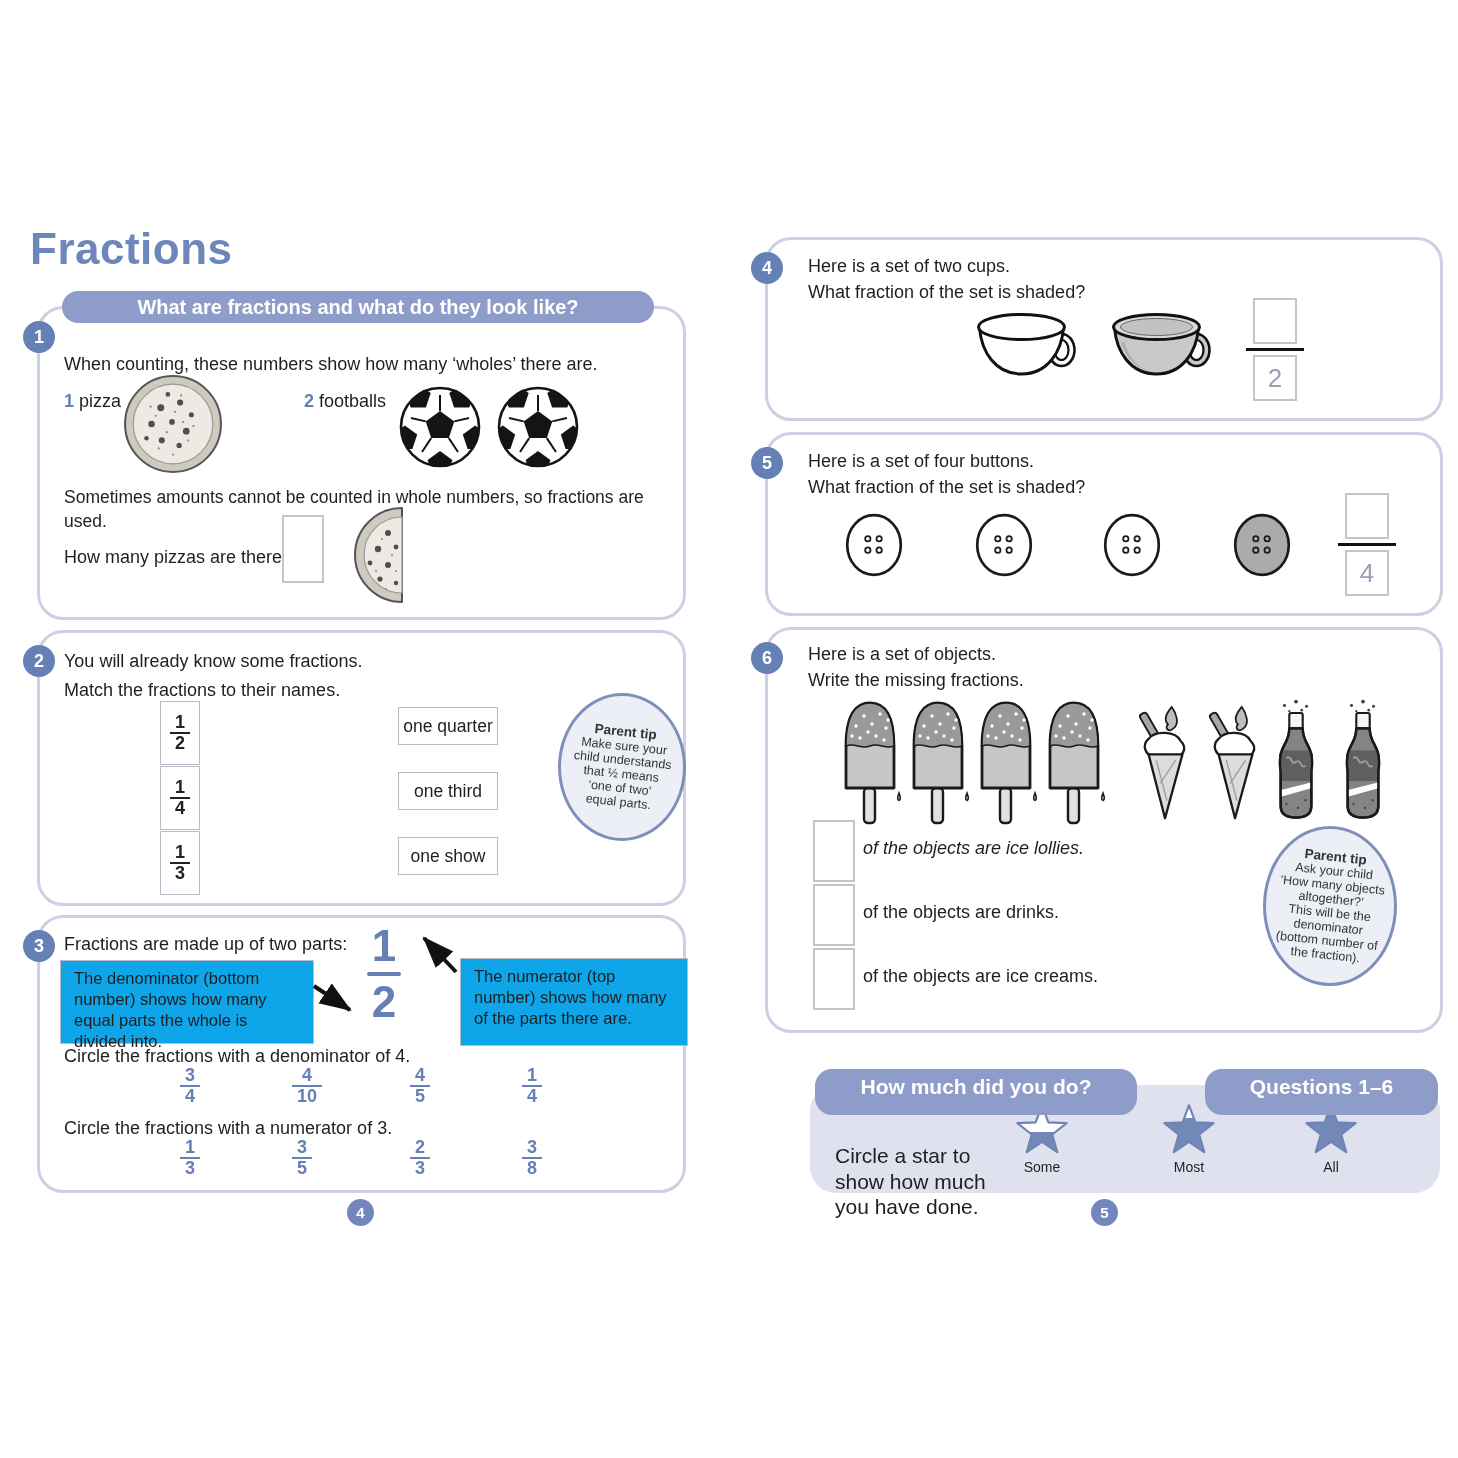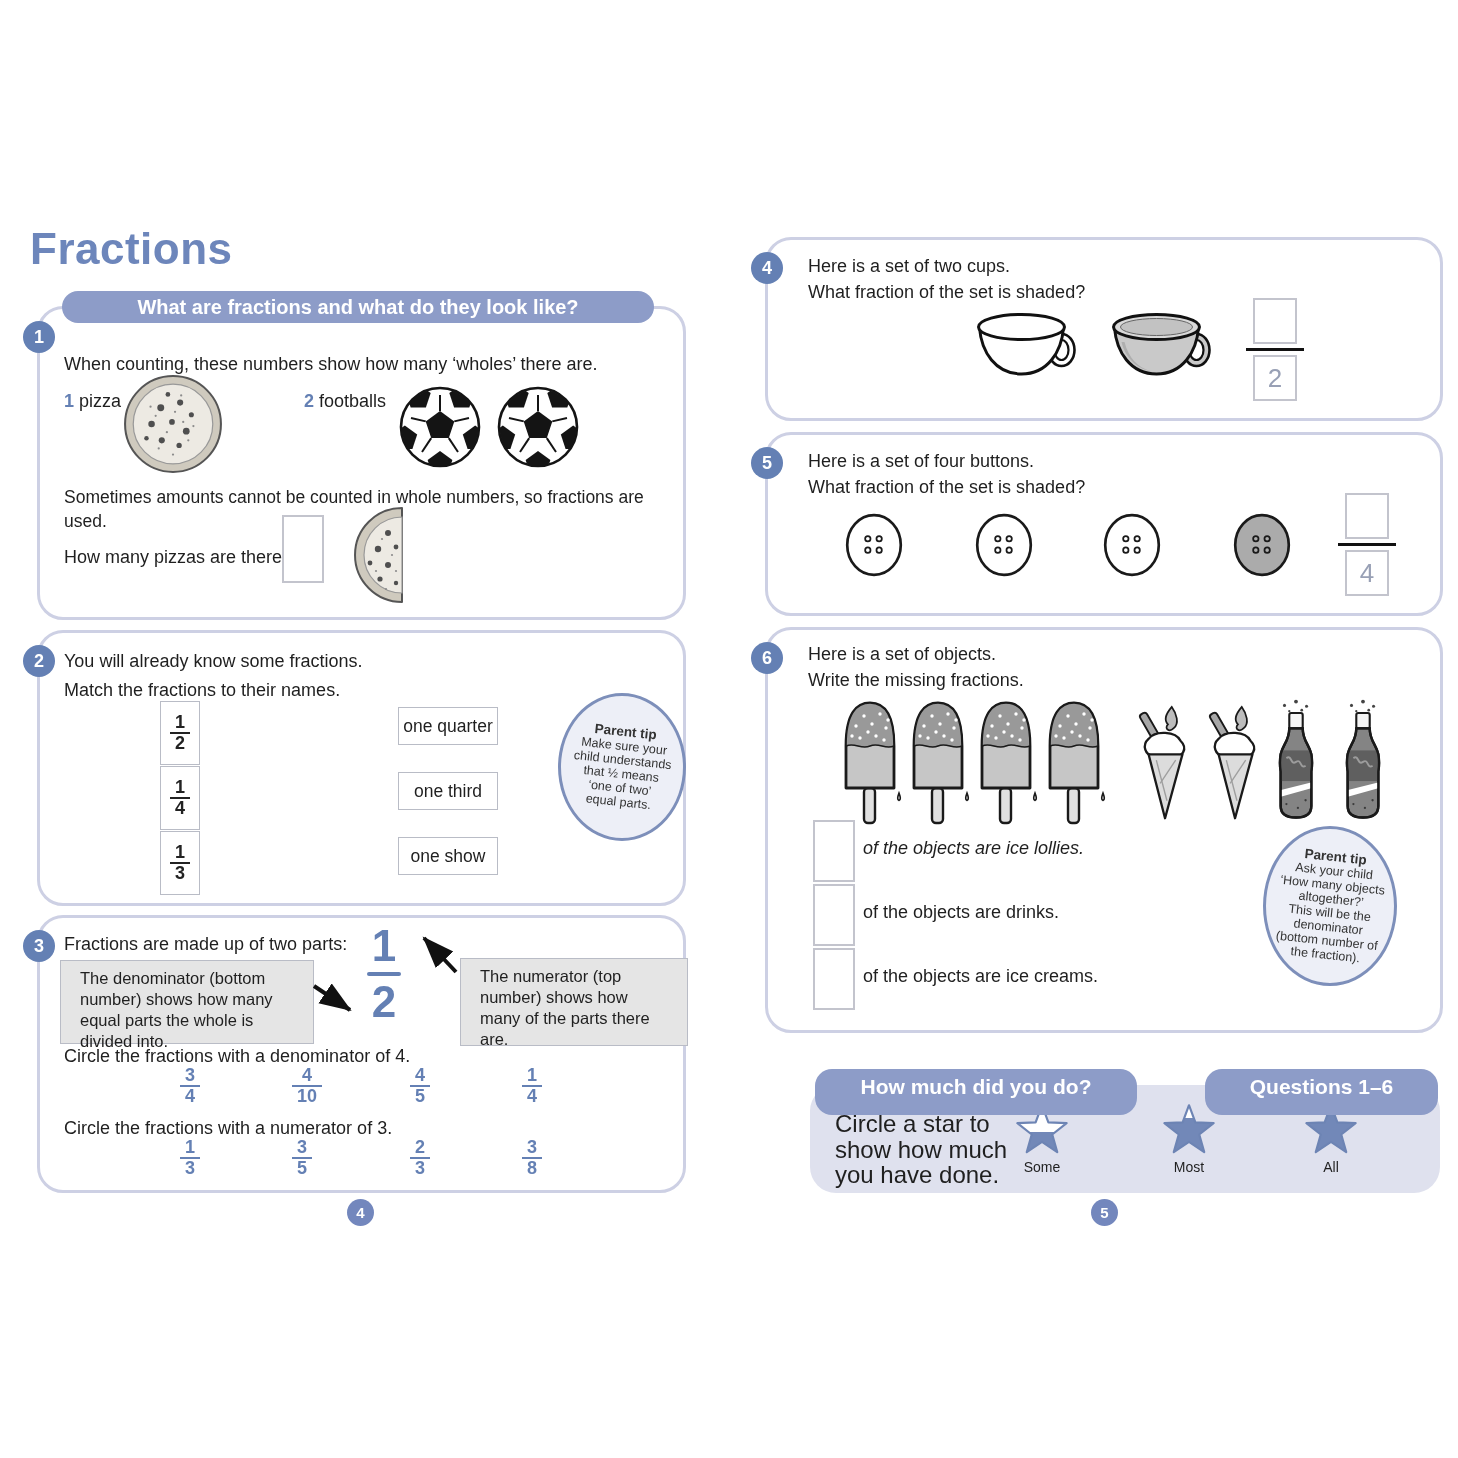--- a/index.html
+++ b/index.html
@@ -22,36 +22,36 @@
            align-items:center;justify-content:center;font-size:17.5px;background:#fff;}
   .fr{display:inline-block;text-align:center;font-weight:bold;font-size:18px;line-height:19px;color:#6480b4;}
   .fr .fn{display:block;padding:0 5px;border-bottom:2.5px solid #6480b4;}
   .fr .fd{display:block;padding:0 5px;}
   .fr.dark{color:#222;}
   .fr.dark .fn{border-bottom-color:#222;}
   .tip{position:absolute;border:3px solid #7d8fba;border-radius:50%;background:#edeff7;
        display:flex;flex-direction:column;align-items:center;justify-content:center;text-align:center;}
   .tip .inner{transform:rotate(6deg);font-size:12.5px;line-height:14px;color:#333;}
   .tip .tiptitle{font-weight:bold;font-size:13.5px;}
-  .notebox{position:absolute;border:1.5px solid #b9bcc6;background:#e5e5e5;font-size:16.5px;
-           line-height:21px;padding:7px 19px;box-sizing:border-box;}
+  .notebox{position:absolute;border:1.5px solid #b9bcc6;background:#0ea5e9;font-size:16.5px;
+           line-height:21px;padding:7px 13px;box-sizing:border-box;}
   .bigfrac{position:absolute;width:64px;text-align:center;color:#6480b4;font-weight:600;}
   .bigfrac .bn{font-size:44px;line-height:48px;display:block;}
   .bigfrac .bar{display:block;width:34px;height:4px;background:#6480b4;margin:2px auto;border-radius:2px;}
   .fans{position:absolute;width:58px;display:flex;flex-direction:column;align-items:center;}
   .fans .fbx{width:40px;height:42px;border:2px solid #c3c4cd;background:#fff;display:flex;
              align-items:center;justify-content:center;font-size:26px;color:#98a0b5;}
   .fans .fln{width:58px;height:3px;background:#111;margin:4px 0;}
   #footer-panel{left:810px;top:1085px;width:630px;height:108px;background:#dfe1ee;border-radius:26px;}
   .pill{position:absolute;height:46px;background:#8d9cc8;border-radius:17px;color:#fff;
         font-size:21px;font-weight:bold;text-align:center;line-height:35px;z-index:3;}
   .starlabel{position:absolute;width:54px;text-align:center;font-size:14px;}
   .pagenum{position:absolute;width:27px;height:27px;border-radius:50%;background:#7387bd;color:#fff;
            font-size:15px;font-weight:bold;display:flex;align-items:center;justify-content:center;}
-  .notetext{position:absolute;font-size:24px;line-height:25.5px;}
+  .notetext{position:absolute;font-size:21px;line-height:25.5px;margin-top:32px;}
   svg{display:block;}
   .icon{position:absolute;}
 </style>
 </head>
 <body>
 
 <svg width="0" height="0" style="position:absolute">
   <defs>
     <symbol id="sym-pizza" viewBox="0 0 100 100">
       <circle cx="50" cy="50" r="47" fill="#cfcabe" stroke="#555" stroke-width="2"></circle>

